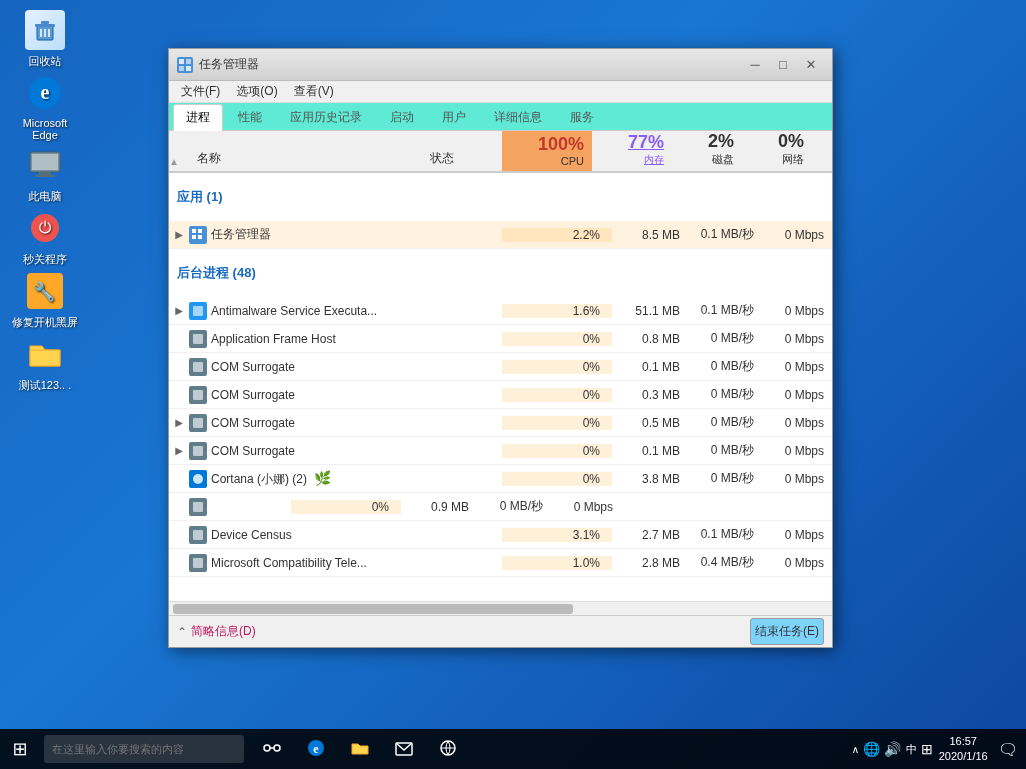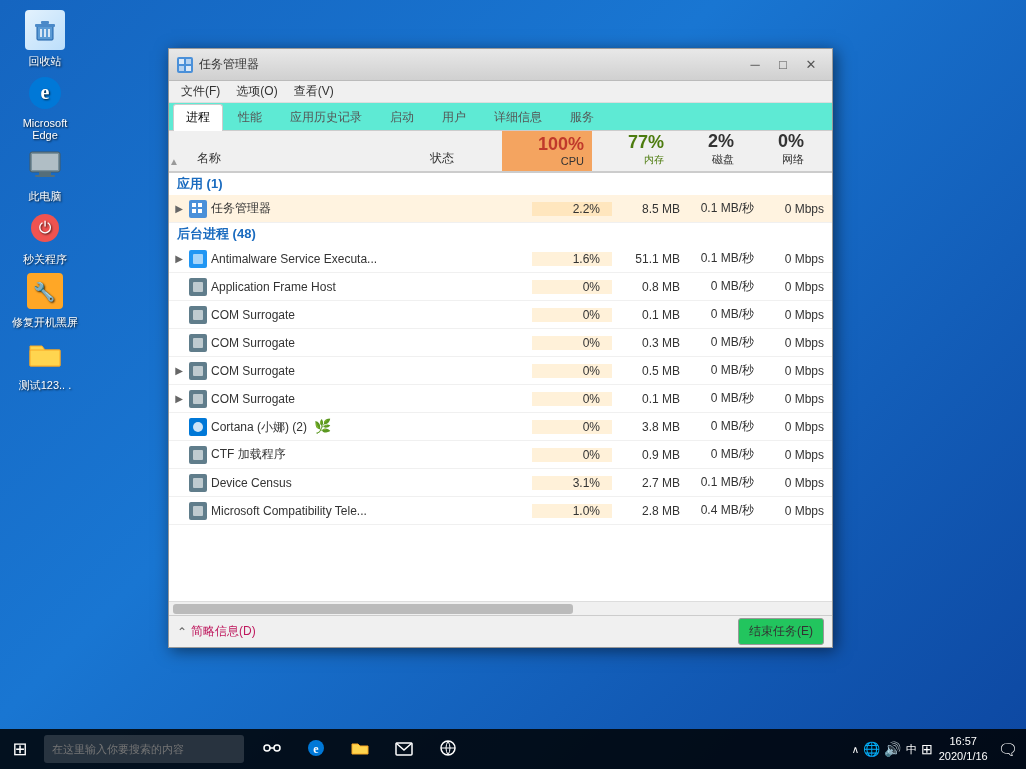--- a/index.html
+++ b/index.html
@@ -271,25 +271,26 @@
       flex-direction: column;
       align-items: flex-end;
       justify-content: flex-end;
     }
     .col-cpu .pct { font-size: 18px; font-weight: bold; color: #c0392b; }
     .col-cpu .label { font-size: 11px; color: #333; }
     .col-mem {
       width: 80px;
       padding: 4px 8px 4px;
       font-size: 12px;
-      color: #4d7c0f;
+      color: #8b5cf6;
       display: flex;
       flex-direction: column;
       align-items: flex-end;
       justify-content: flex-end;
+      text-decoration: underline;
     }
     .col-mem .pct { font-size: 18px; font-weight: bold; }
     .col-mem .label { font-size: 10px; }
     .col-disk {
       width: 70px;
       padding: 4px 8px 4px;
       font-size: 12px;
       color: #333;
       display: flex;
       flex-direction: column;
@@ -315,21 +316,21 @@
     .process-list {
       flex: 1;
       overflow-y: auto;
       overflow-x: auto;
     }
     .process-list::-webkit-scrollbar { width: 12px; }
     .process-list::-webkit-scrollbar-track { background: #f0f0f0; }
     .process-list::-webkit-scrollbar-thumb { background: #bbb; border: 2px solid #f0f0f0; }
 
     .section-header {
-      padding: 2px 8px;
+      padding: 15px 8px;
       font-size: 13px;
       color: #1a6bbf;
       font-weight: bold;
       background: white;
     }
 
     .process-row {
       display: flex;
       align-items: center;
       height: 28px;
@@ -367,21 +368,21 @@
       text-overflow: ellipsis;
     }
     .row-status {
       width: 80px;
       font-size: 12px;
       color: #555;
       padding: 0 8px;
       flex-shrink: 0;
     }
     .row-cpu {
-      width: 80px;
+      width: 110px;
       font-size: 12px;
       color: #333;
       text-align: right;
       padding-right: 12px;
       flex-shrink: 0;
     }
     .row-mem {
       width: 80px;
       font-size: 12px;
       color: #333;
@@ -444,22 +445,22 @@
     }
     .summary-arrow {
       font-size: 12px;
       color: #666;
     }
     .summary-text {
       font-size: 12px;
       color: #be185d;
     }
     .end-task-btn {
-      padding: 4px 10px;
-      background: #22c55e;
+      padding: 4px 4px;
+      background: #7dd3fc;
       border: 1px solid #999;
       border-radius: 3px;
       font-size: 12px;
       color: #333;
       cursor: pointer;
     }
 
     
     .leaf-icon {
       color: #4caf50;
@@ -734,21 +735,20 @@
           <div class="row-net">0 Mbps</div>
         </div>
 
         <div class="process-row">
           <div class="row-expand"></div>
           <div class="row-icon" style="background:#607d8b;">
             <svg width="12" height="12" viewBox="0 0 12 12">
                 <rect x="1" y="1" width="10" height="10" rx="1" fill="white" opacity="0.6"></rect>
               </svg>
           </div>
-          <div class="row-name">CTF 加载程序</div>
           <div class="row-status"></div>
           <div class="row-cpu cpu-highlight">0%</div>
           <div class="row-mem">0.9 MB</div>
           <div class="row-disk">0 MB/秒</div>
           <div class="row-net">0 Mbps</div>
         </div>
 
         <div class="process-row">
           <div class="row-expand"></div>
           <div class="row-icon" style="background:#607d8b;">

